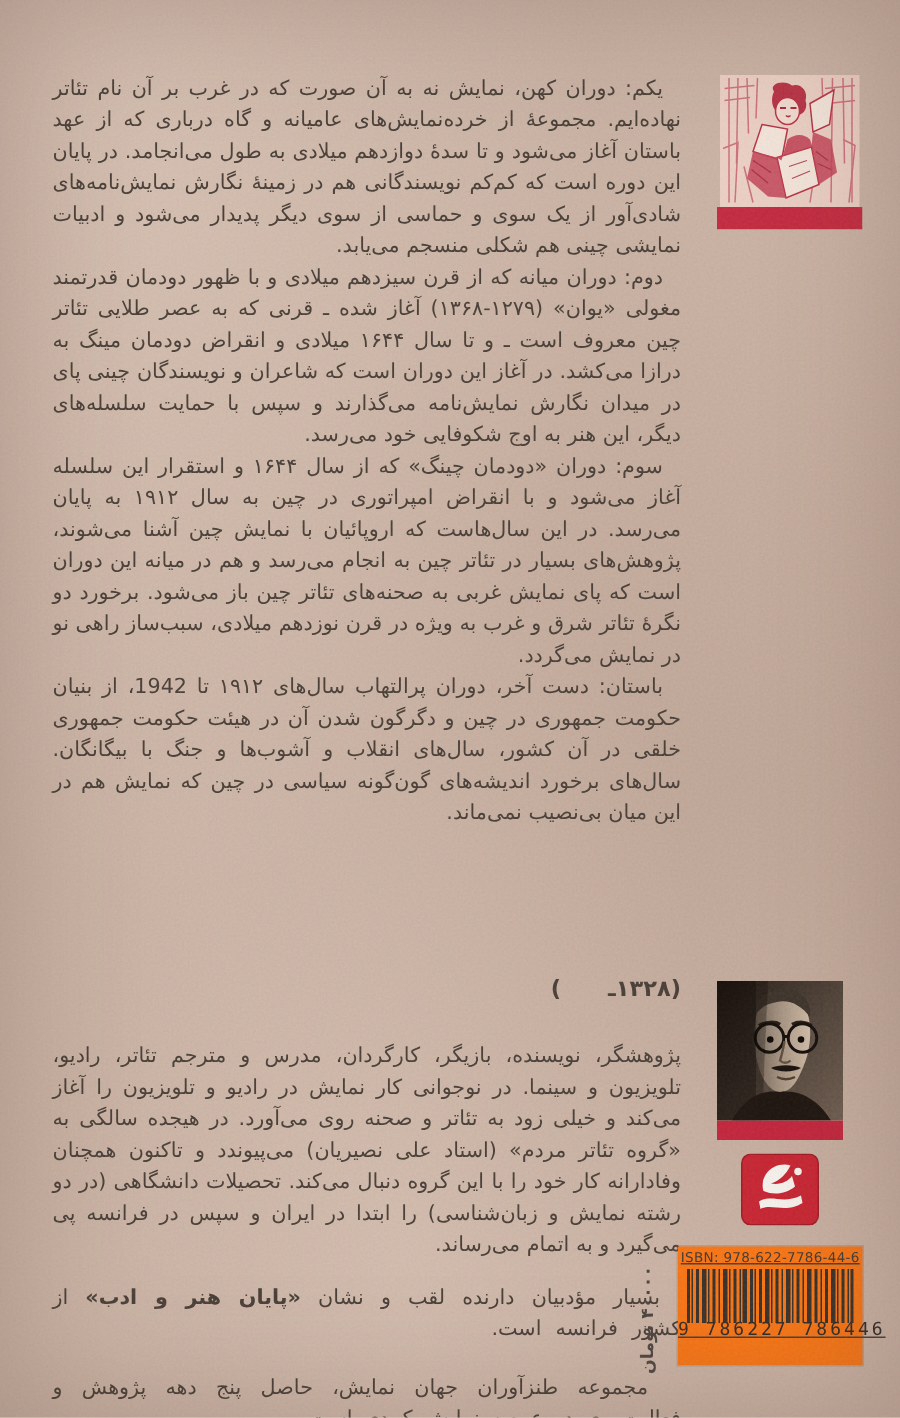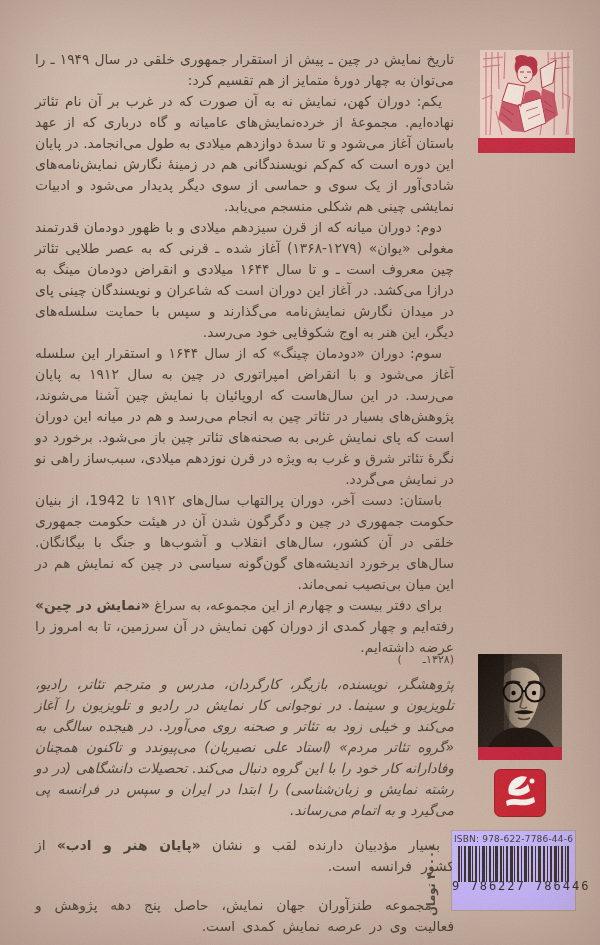--- a/index.html
+++ b/index.html
@@ -31,61 +31,60 @@
   .lead{font-weight:normal;}
   b{font-weight:bold;}
 
   
   .author-section{
     position:absolute;left:35px;top:649px;width:419px;
     direction:rtl;text-align:justify;font-size:13.8px;line-height:21px;
   }
   .author-row{display:flex;justify-content:space-between;align-items:baseline;padding-left:2px;}
   .author-name{font-weight:bold;font-size:17px;padding-right:40px;letter-spacing:.2px;}
-  .author-birth{font-weight:normal;font-size:11px;letter-spacing:1px;}
-  .author-bio{margin-top:4px;font-style:italic;}
+  .author-birth{font-weight:bold;font-size:15px;letter-spacing:1px;}
+  .author-bio{margin-top:24px;}
   .honor{text-indent:14px;word-spacing:5px;}
   .series-note{text-indent:22px;word-spacing:3px;letter-spacing:.3px;margin-top:18px;}
 
   
   .stamp{position:absolute;left:478px;top:49px;}
   .portrait{position:absolute;left:478px;top:654px;width:84px;}
   .portrait svg{display:block;}
   .portrait-band{height:13px;background:#c1243c;}
   .logo{position:absolute;left:494px;top:769px;}
 
   
   .barcode{
     position:absolute;left:452px;top:831px;width:123px;height:79px;
-    background:#c4b5fd;box-shadow:0 0 0 1px rgba(120,95,80,0.25);
+    background:#f97316;box-shadow:0 0 0 1px rgba(120,95,80,0.25);
     text-align:center;
+    text-decoration:underline;
   }
   .isbn-label{font-size:9px;color:#3c3733;padding-top:3px;letter-spacing:.2px;white-space:nowrap;}
   .bars{display:block;margin:2px auto 0;}
   .ean{font-family:"DejaVu Sans Mono", monospace;font-size:12px;color:#2e2a26;letter-spacing:2px;margin-top:-3px;white-space:nowrap;}
 
   
   .price-wrap{position:absolute;left:424px;top:842px;width:18px;height:76px;}
   .price{
     position:absolute;left:50%;top:50%;width:76px;height:18px;
     transform:translate(-50%,-50%) rotate(-90deg);
     direction:rtl;text-align:center;
     font-size:11.5px;font-weight:bold;color:#4a4340;letter-spacing:.5px;white-space:nowrap;
   }
 </style>
 </head>
 <body>
 
 <div class="main-copy" dir="rtl">
-  <p>تاریخ نمایش در چین ـ پیش از استقرار جمهوری خلقی در سال ۱۹۴۹ ـ را می‌توان به چهار دورهٔ متمایز از هم تقسیم کرد:</p>
   <p class="indent"><span class="lead">یکم:</span><span> دوران کهن، نمایش نه به آن صورت که در غرب بر آن نام تئاتر نهاده‌ایم. مجموعهٔ از خرده‌نمایش‌های عامیانه و گاه درباری که از عهد باستان آغاز می‌شود و تا سدهٔ دوازدهم میلادی به طول می‌انجامد. در پایان این دوره است که کم‌کم نویسندگانی هم در زمینهٔ نگارش نمایش‌نامه‌های شادی‌آور از یک سوی و حماسی از سوی دیگر پدیدار می‌شود و ادبیات نمایشی چینی هم شکلی منسجم می‌یابد.</span></p>
   <p class="indent"><span class="lead">دوم:</span><span> دوران میانه که از قرن سیزدهم میلادی و با ظهور دودمان قدرتمند مغولی «یوان» (۱۲۷۹-۱۳۶۸) آغاز شده ـ قرنی که به عصر طلایی تئاتر چین معروف است ـ و تا سال ۱۶۴۴ میلادی و انقراض دودمان مینگ به درازا می‌کشد. در آغاز این دوران است که شاعران و نویسندگان چینی پای در میدان نگارش نمایش‌نامه می‌گذارند و سپس با حمایت سلسله‌های دیگر، این هنر به اوج شکوفایی خود می‌رسد.</span></p>
   <p class="indent"><span class="lead">سوم:</span><span> دوران «دودمان چینگ» که از سال ۱۶۴۴ و استقرار این سلسله آغاز می‌شود و با انقراض امپراتوری در چین به سال ۱۹۱۲ به پایان می‌رسد. در این سال‌هاست که اروپائیان با نمایش چین آشنا می‌شوند، پژوهش‌های بسیار در تئاتر چین به انجام می‌رسد و هم در میانه این دوران است که پای نمایش غربی به صحنه‌های تئاتر چین باز می‌شود. برخورد دو نگرهٔ تئاتر شرق و غرب به ویژه در قرن نوزدهم میلادی، سبب‌ساز راهی نو در نمایش می‌گردد.</span></p>
   <p class="indent"><span class="lead">باستان:</span><span> دست آخر، دوران پرالتهاب سال‌های ۱۹۱۲ تا 1942، از بنیان حکومت جمهوری در چین و دگرگون شدن آن در هیئت حکومت جمهوری خلقی در آن کشور، سال‌های انقلاب و آشوب‌ها و جنگ با بیگانگان. سال‌های برخورد اندیشه‌های گون‌گونه سیاسی در چین که نمایش هم در این میان بی‌نصیب نمی‌ماند.</span></p>
-  <p class="indent"><span>برای دفتر بیست و چهارم از این مجموعه، به سراغ </span><b>«نمایش در چین»</b><span> رفته‌ایم و چهار کمدی از دوران کهن نمایش در آن سرزمین، تا به امروز را عرضه داشته‌ایم.</span></p>
 </div>
 
 <div class="stamp">
   <svg width="97" height="104" viewBox="0 0 97 104">
     <rect x="2" y="1" width="93" height="88" fill="#ecd0c5"></rect>
     <g stroke="#c4576b" stroke-width="1" fill="none" opacity="0.8">
       <path d="M8 3 L8 86"></path>
         <path d="M14 3 L13 60"></path>
         <path d="M20 3 L21 40"></path>
       <path d="M27 3 L26 30"></path>

